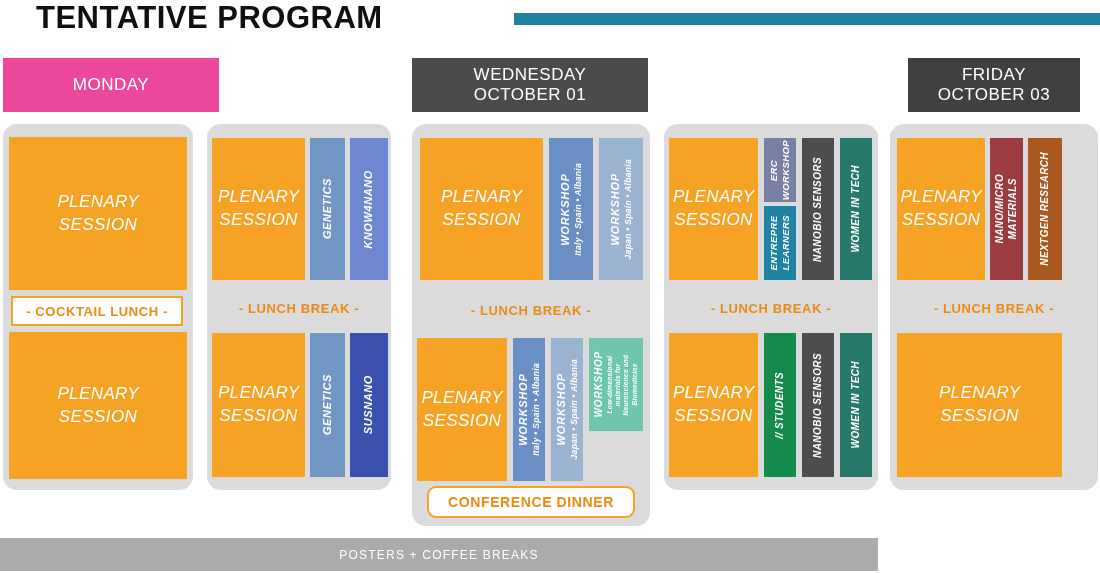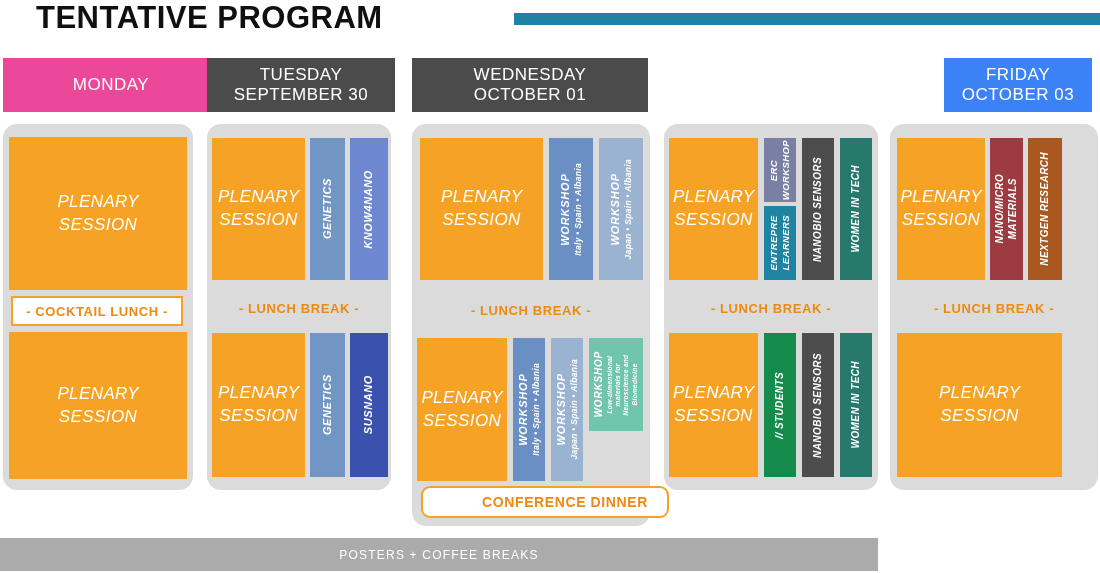--- a/index.html
+++ b/index.html
@@ -78,24 +78,20 @@
     <div class="lunch-box" style="left: 8px; right: 10px; top: 172px; height: 26px; color: rgb(237, 138, 18); border-color: rgb(246, 163, 37);">
       <span>- COCKTAIL LUNCH -</span>
     </div>
     <div class="row" style="top:208px;height:147px;padding:0 6px">
       <div class="block plenary" style="background-color: rgb(246, 163, 37);">
         <span>PLENARY SESSION</span>
       </div>
     </div>
   </div>
 
-  <div class="day-header" style="left: 207px; width: 188px; background-color: rgb(75, 75, 75);">
-    <div>TUESDAY</div>
-    <div>SEPTEMBER 30</div>
-  </div>
   <div class="panel" style="left: 207px; width: 184px; height: 366px; background-color: rgb(219, 219, 219);">
     <div class="row" style="top:14px;height:142px;padding:0 3px 0 5px;gap:5px">
       <div class="block plenary" style="background-color: rgb(246, 163, 37);">
         <span>PLENARY SESSION</span>
       </div>
       <div class="block" style="width: 35px; background-color: rgb(114, 150, 196);">
         <div class="vtext">GENETICS</div>
       </div>
       <div class="block" style="width: 38px; background-color: rgb(109, 135, 209);">
         <div class="vtext">KNOW4NANO</div>
@@ -154,21 +150,21 @@
           <div class="wsub">Japan • Spain • Albania</div>
         </div>
       </div>
       <div class="block" style="width: 54px; height: 93px; align-self: flex-start; background-color: rgb(111, 198, 173);">
         <div class="vtext teal">
           <div class="wtitle">WORKSHOP</div>
           <div class="wsub">Low-dimensional materials for Neuroscience and Biomedicine</div>
         </div>
       </div>
     </div>
-    <div class="dinner-box" style="left: 9px; width: 204px; top: 362px; height: 28px; color: rgb(237, 138, 18); border-color: rgb(246, 163, 37); padding-left: 40px;">
+    <div class="dinner-box" style="left: 15px; width: 204px; top: 362px; height: 28px; color: rgb(237, 138, 18); border-color: rgb(246, 163, 37);">
       <span>CONFERENCE DINNER</span>
     </div>
   </div>
 
   <div class="panel" style="left: 664px; width: 214px; height: 366px; background-color: rgb(219, 219, 219);">
     <div class="row" style="top:14px;height:142px;padding:0 6px 0 5px;gap:6px">
       <div class="block plenary" style="background-color: rgb(246, 163, 37);">
         <span>PLENARY SESSION</span>
       </div>
       <div class="splitcol" style="width:32px">
@@ -202,21 +198,21 @@
       </div>
       <div class="block" style="width: 32px; background-color: rgb(77, 77, 77);">
         <div class="vtext small">NANOBIO SENSORS</div>
       </div>
       <div class="block" style="width: 32px; background-color: rgb(39, 121, 108);">
         <div class="vtext small">WOMEN IN TECH</div>
       </div>
     </div>
   </div>
 
-  <div class="day-header" style="left: 944px; width: 148px; background-color: #3b82f6;">
+  <div class="day-header" style="left: 908px; width: 172px; background-color: #404040;">
     <div>FRIDAY</div>
     <div>OCTOBER 03</div>
   </div>
   <div class="panel" style="left: 890px; width: 208px; height: 366px; background-color: rgb(219, 219, 219);">
     <div class="row" style="top:14px;height:142px;padding:0 36px 0 7px;gap:5px">
       <div class="block plenary" style="background-color: rgb(246, 163, 37);">
         <span>PLENARY SESSION</span>
       </div>
       <div class="block" style="width: 33px; background-color: rgb(156, 60, 65);">
         <div class="vtext small">NANO/MICRO MATERIALS</div>

